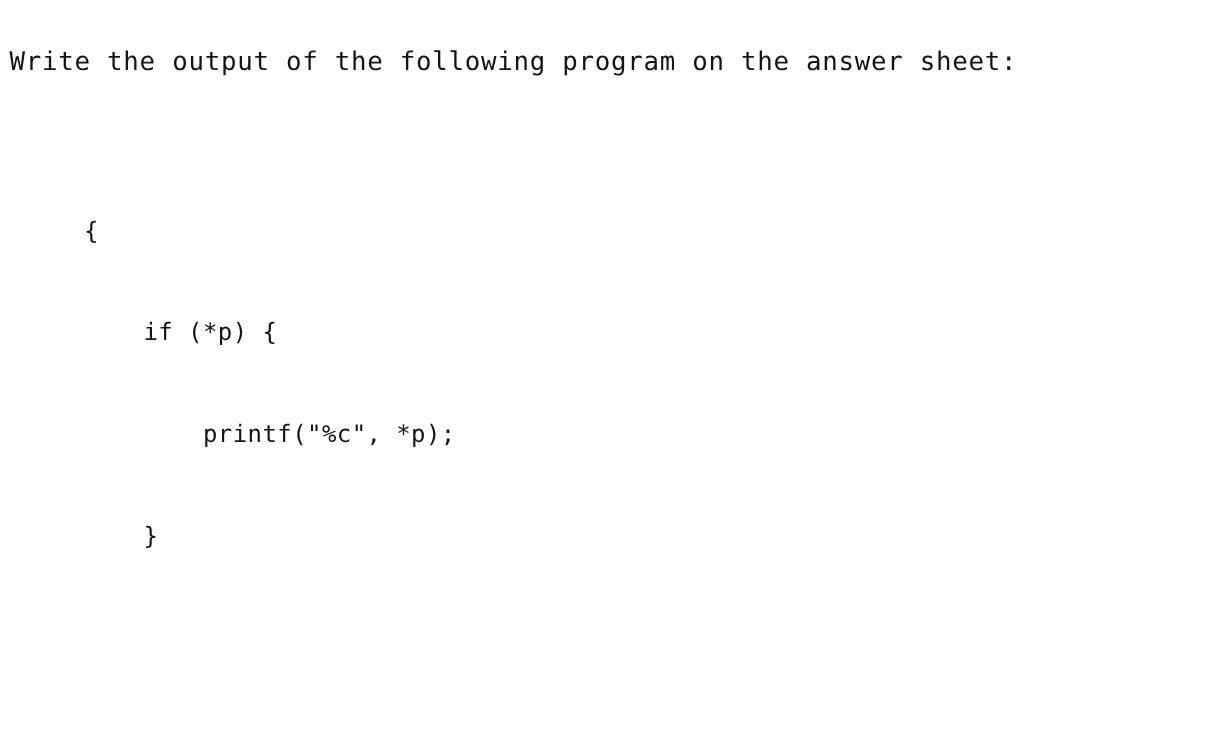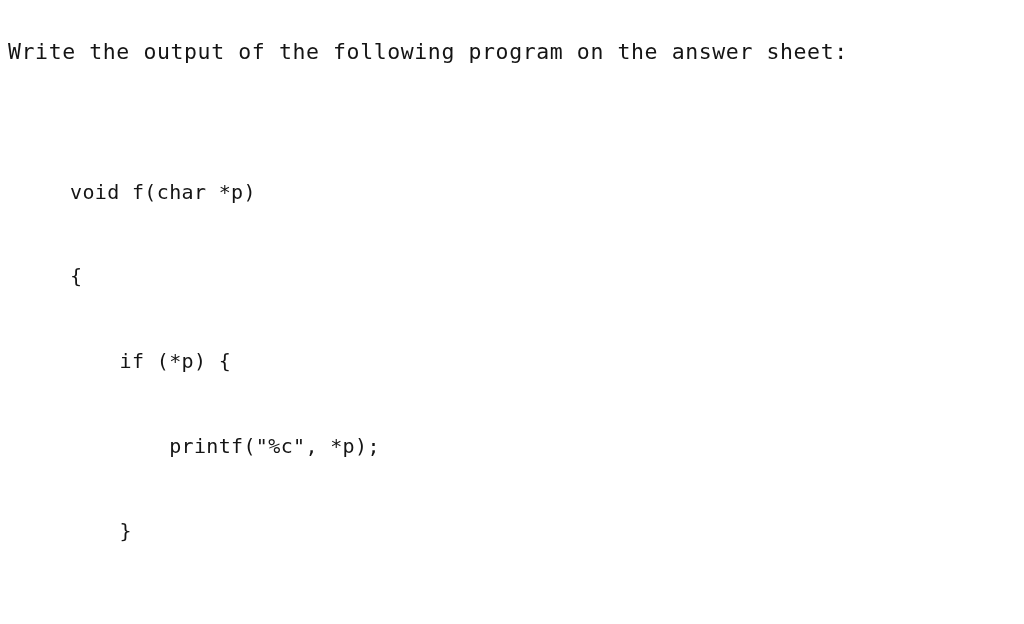--- a/index.html
+++ b/index.html
@@ -52,21 +52,20 @@
   }
 </style>
 </head>
 <body>
 
 <div class="page">
 
   <div class="prompt">Write the output of the following program on the answer sheet:</div>
 
   <div class="code-block">
-    <div class="code-line">void f(char *p)</div>
     <div class="code-line">{</div>
     <div class="code-line">    if (*p) {</div>
     <div class="code-line">        printf("%c", *p);</div>
     <div class="code-line">    }</div>
     
     
     
     
     
     

